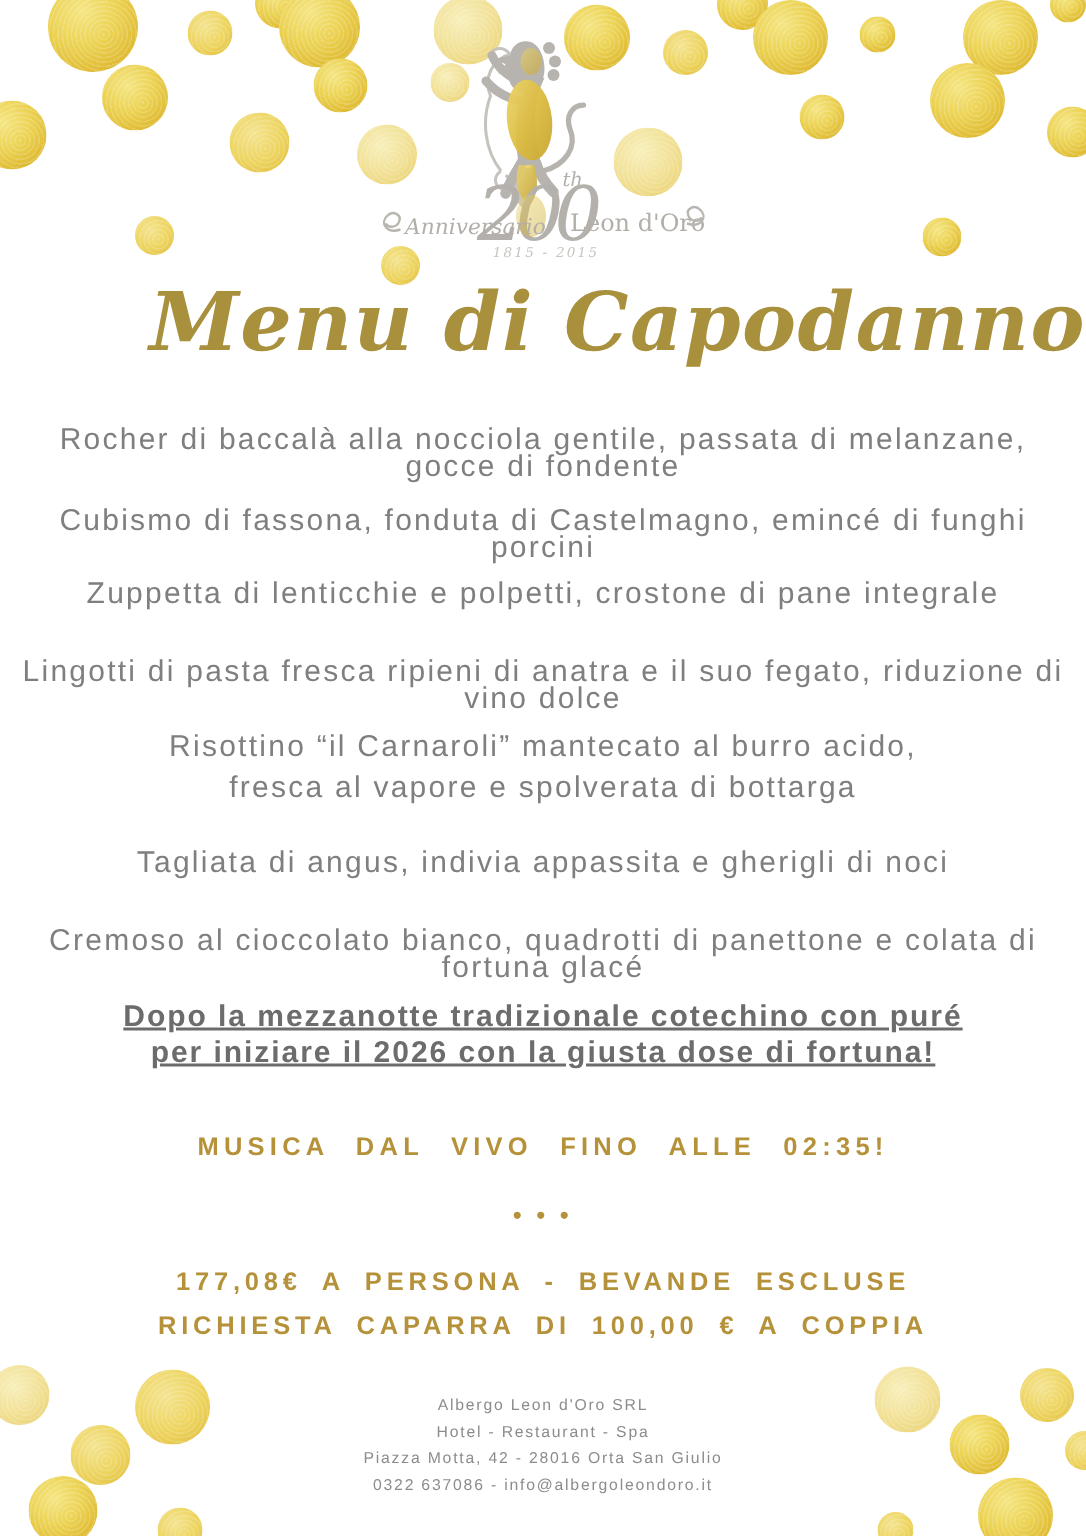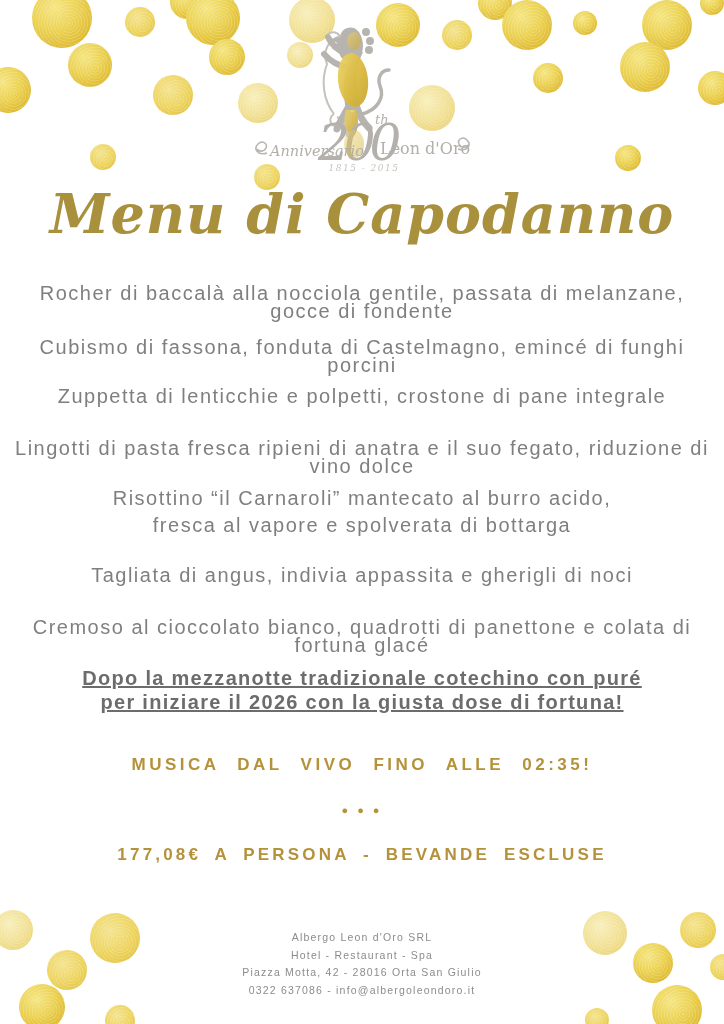--- a/index.html
+++ b/index.html
@@ -13,21 +13,21 @@
       repeating-radial-gradient(circle at 62% 58%, rgba(255,255,255,.16) 0 1px, rgba(0,0,0,0) 1px 3px),
       radial-gradient(circle at 38% 32%, #f5e684 0%, #ecd355 42%, #e0bc35 75%, #d2a827 100%);}
   .db{background:
       repeating-radial-gradient(circle at 60% 60%, rgba(255,255,255,.14) 0 1px, rgba(0,0,0,0) 1px 3px),
       radial-gradient(circle at 40% 35%, #f8efbc 0%, #f1e094 55%, #e7cd6a 100%);}
   .dc{background:
       repeating-radial-gradient(circle at 60% 60%, rgba(255,255,255,.15) 0 1px, rgba(0,0,0,0) 1px 3px),
       radial-gradient(circle at 40% 35%, #f4e492 0%, #edd45f 55%, #deb93a 100%);}
   .logo{position:absolute;left:calc(50% - 120px);top:20px;width:240px;height:152px;z-index:2;}
   .title{
-    position:absolute;left:0;right:0;top:182px;z-index:2;text-align:center;
+    position:absolute;left:0;right:0;top:182px;z-index:2;text-align:right;
     font-family:"DejaVu Serif",serif;font-style:italic;font-weight:bold;
     font-size:54px;letter-spacing:1px;color:var(--title-gold,#a8903c);line-height:1.2;
   }
   .mline{
     position:absolute;left:12px;right:12px;z-index:2;text-align:center;
     font-size:20px;letter-spacing:1.5px;line-height:18px;color:var(--text-gray,#7f7f7f);
   }
   .mbold{font-weight:bold;letter-spacing:1.3px;color:var(--bold-gray,#6c6c6c);text-decoration:underline;}
   .music{
     position:absolute;left:0;right:0;top:755px;z-index:2;text-align:center;
@@ -152,20 +152,21 @@
   <div class="mline" style="top:618px">Cremoso al cioccolato bianco, quadrotti di panettone e colata di fortuna glacé</div>
 
   <div class="mline mbold" style="top:669px">Dopo la mezzanotte tradizionale cotechino con puré</div>
   <div class="mline mbold" style="top:693px">per iniziare il 2026 con la giusta dose di fortuna!</div>
 
   <div class="music">MUSICA DAL VIVO FINO ALLE 02:35!</div>
 
   <div class="sep">● ● ●</div>
 
   <div class="price" style="top:845px">177,08€ A PERSONA - BEVANDE ESCLUSE</div>
+  <div class="price" style="top:874px">RICHIESTA CAPARRA DI 100,00 € A COPPIA</div>
 
   <div class="footer">
     <div>Albergo Leon d'Oro SRL</div>
     <div>Hotel - Restaurant - Spa</div>
     <div>Piazza Motta, 42 - 28016 Orta San Giulio</div>
     <div>0322 637086 - info@albergoleondoro.it</div>
   </div>
 
 </div>
 

